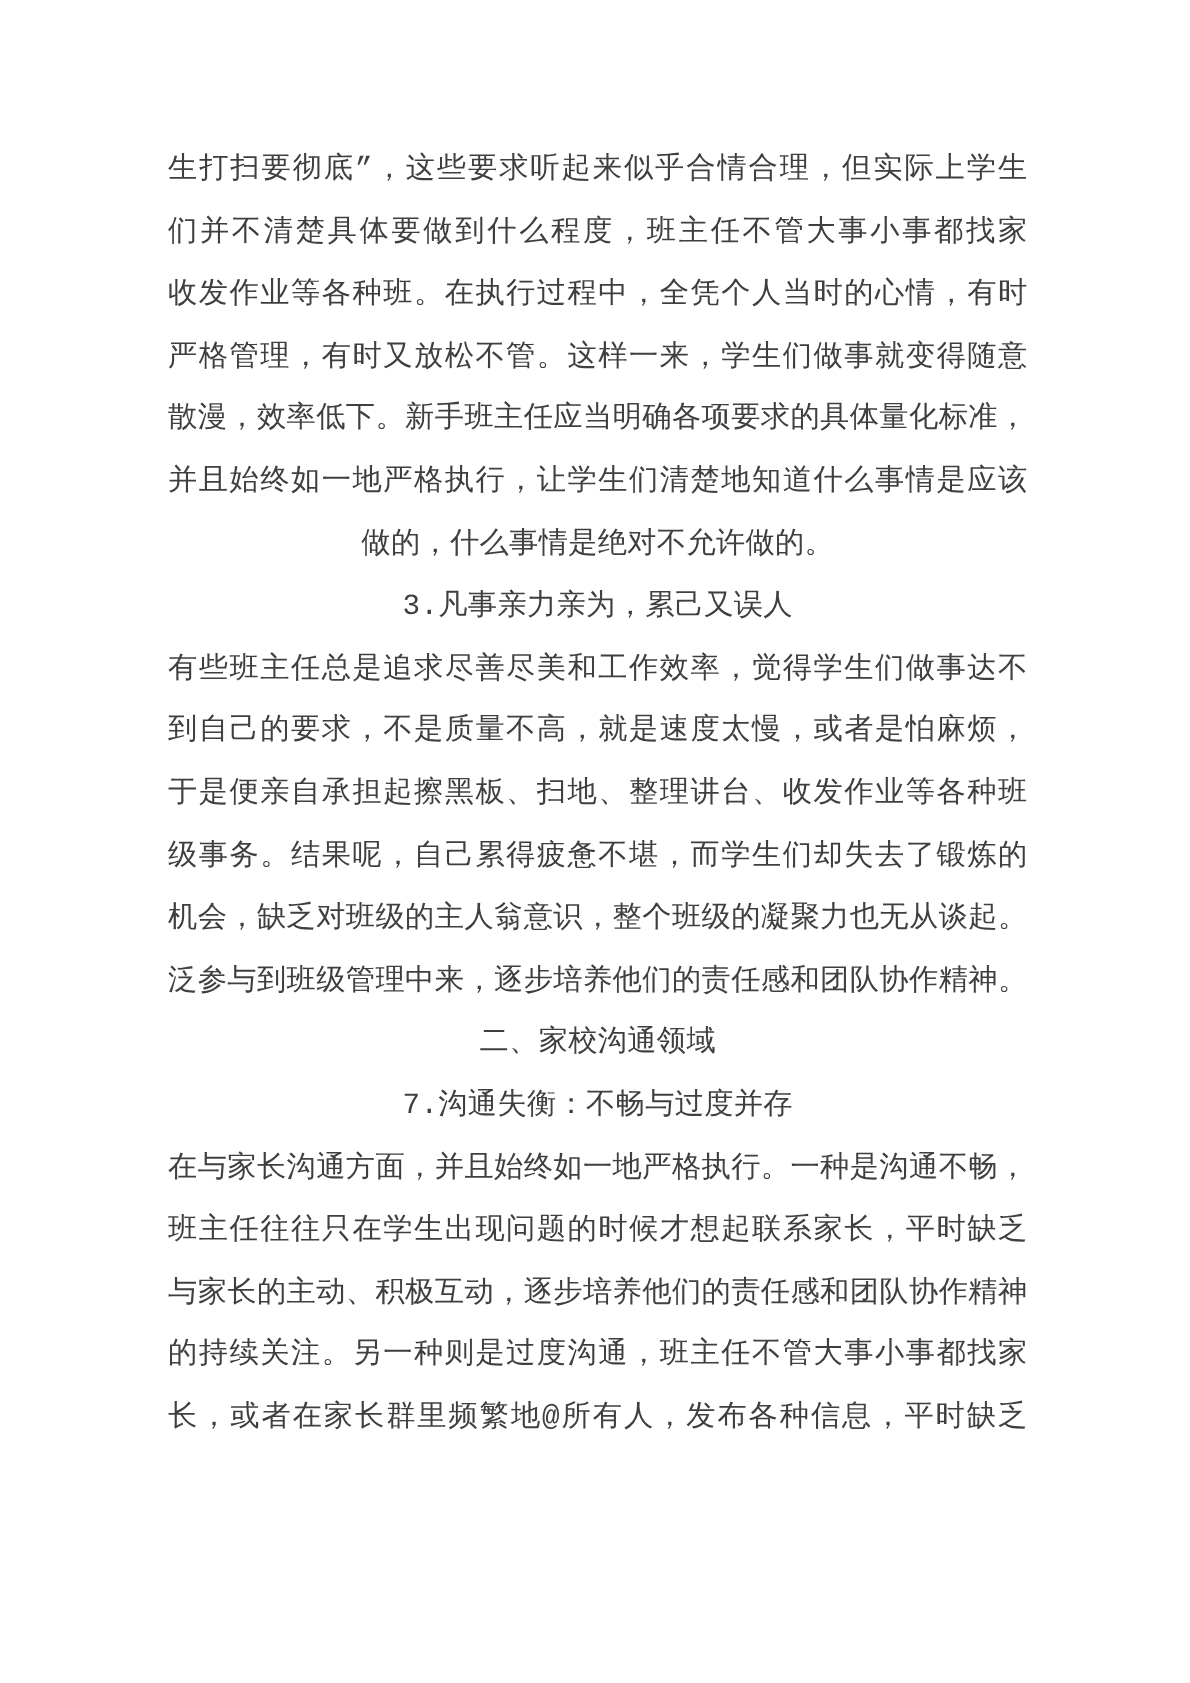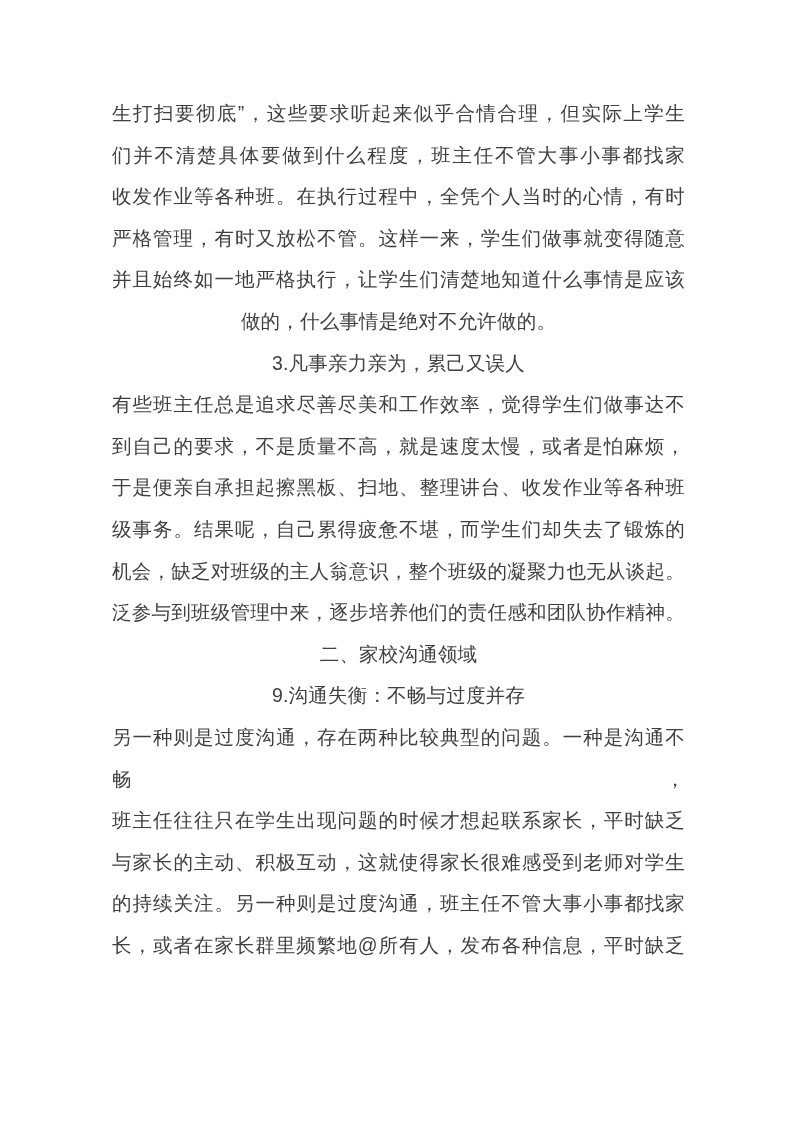--- a/index.html
+++ b/index.html
@@ -10,21 +10,21 @@
     width: 793px;
     height: 1122px;
     background: #ffffff;
   }
   .page {
     position: relative;
     width: 793px;
     height: 1122px;
     background: #ffffff;
     overflow: hidden;
-    font-family: Liberation Sans, sans-serif;
+    font-family: Liberation Mono, monospace;
   }
   .text-block {
     position: absolute;
     left: 112px;
     top: 93px;
     width: 573px;
     font-size: 19.5px;
     line-height: 41.6px;
     color: #3f3f3f;
     letter-spacing: 0.2px;
@@ -44,30 +44,31 @@
 </style>
 </head>
 <body>
 
 <div class="page">
   <div class="text-block">
     <div class="line jl">生打扫要彻底”，这些要求听起来似乎合情合理，但实际上学生</div>
     <div class="line jl">们并不清楚具体要做到什么程度，班主任不管大事小事都找家</div>
     <div class="line jl">收发作业等各种班。在执行过程中，全凭个人当时的心情，有时</div>
     <div class="line jl">严格管理，有时又放松不管。这样一来，学生们做事就变得随意</div>
+    <div class="line jl">散漫，效率低下。新手班主任应当明确各项要求的具体量化标准，</div>
     <div class="line jl">并且始终如一地严格执行，让学生们清楚地知道什么事情是应该</div>
     <div class="line ll">做的，什么事情是绝对不允许做的。</div>
     <div class="line ll">3.凡事亲力亲为，累己又误人</div>
     <div class="line jl">有些班主任总是追求尽善尽美和工作效率，觉得学生们做事达不</div>
     <div class="line jl">到自己的要求，不是质量不高，就是速度太慢，或者是怕麻烦，</div>
     <div class="line jl">于是便亲自承担起擦黑板、扫地、整理讲台、收发作业等各种班</div>
     <div class="line jl">级事务。结果呢，自己累得疲惫不堪，而学生们却失去了锻炼的</div>
     <div class="line jl">机会，缺乏对班级的主人翁意识，整个班级的凝聚力也无从谈起。</div>
     <div class="line jl">泛参与到班级管理中来，逐步培养他们的责任感和团队协作精神。</div>
     <div class="line ll">二、家校沟通领域</div>
-    <div class="line ll">9.沟通失衡：不畅与过度并存</div>
-    <div class="line jl">另一种则是过度沟通，存在两种比较典型的问题。一种是沟通不畅，</div>
+    <div class="line ll">7.沟通失衡：不畅与过度并存</div>
+    <div class="line jl">在与家长沟通方面，并且始终如一地严格执行。一种是沟通不畅，</div>
     <div class="line jl">班主任往往只在学生出现问题的时候才想起联系家长，平时缺乏</div>
-    <div class="line jl">与家长的主动、积极互动，这就使得家长很难感受到老师对学生</div>
+    <div class="line jl">与家长的主动、积极互动，逐步培养他们的责任感和团队协作精神</div>
     <div class="line jl">的持续关注。另一种则是过度沟通，班主任不管大事小事都找家</div>
     <div class="line jl">长，或者在家长群里频繁地@所有人，发布各种信息，平时缺乏</div>
   </div>
 </div>
 
 </body></html>

